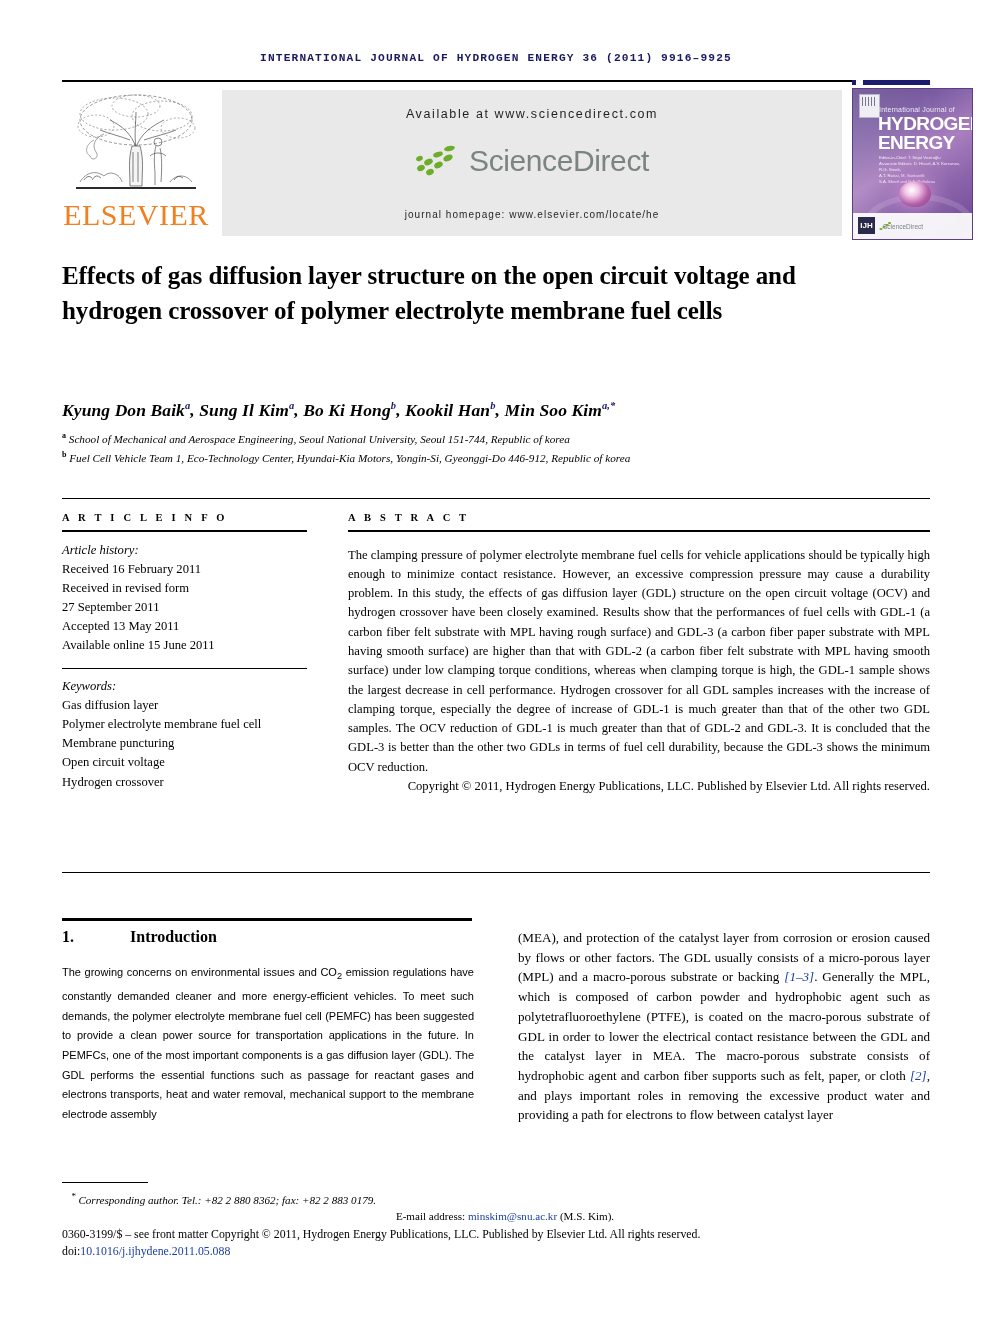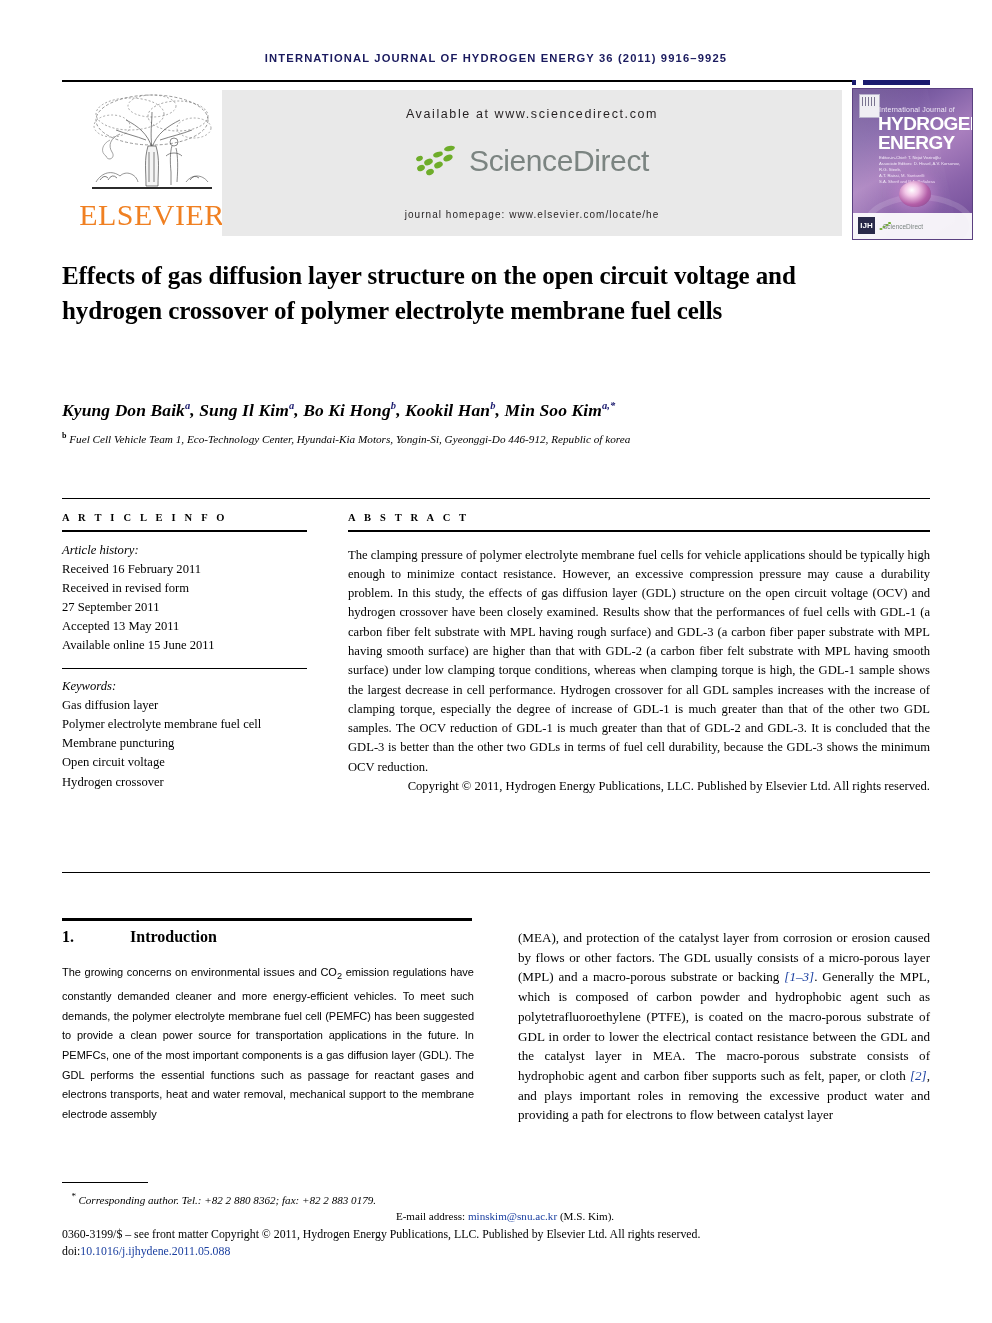--- a/index.html
+++ b/index.html
@@ -22,21 +22,21 @@
     height: 1323px;
   }
 
   
   .runhead {
     position: absolute;
     left: 62px; top: 52px;
     width: 868px;
     text-align: center;
     color: #1a1a5e;
-    font-family: Liberation Sans, sans-serif;
+    font-family: Liberation Mono, monospace;
     font-weight: bold;
     font-size: 11.2px;
     letter-spacing: 1.15px;
   }
 
   .rule-top {
     position: absolute;
     left: 62px; top: 80px;
     width: 790px;
     height: 2px;
@@ -59,21 +59,21 @@
 
   
   .masthead {
     position: absolute;
     left: 62px; top: 88px;
     width: 868px;
     height: 148px;
   }
   .elsevier-logo {
     position: absolute;
-    left: 16px; top: 2px;
+    left: 0; top: 2px;
     width: 148px;
     height: 146px;
   }
   .tree-box {
     position: absolute;
     left: 8px; top: 0;
     width: 132px;
     height: 104px;
     overflow: hidden;
   }
@@ -515,20 +515,21 @@
           <ellipse cx="10.5" cy="2" rx="1.6" ry="1" fill="#6ead2a"></ellipse>
         </svg>
         <div class="cover-foot-sd">ScienceDirect</div>
       </div>
     </div>
   </div>
 
   <div class="title">Effects of gas diffusion layer structure on the open circuit voltage and hydrogen crossover of polymer electrolyte membrane fuel cells</div>
   <div class="authors">Kyung Don Baik<sup>a</sup>, Sung Il Kim<sup>a</sup>, Bo Ki Hong<sup>b</sup>, Kookil Han<sup>b</sup>, Min Soo Kim<sup>a,*</sup></div>
   <div class="affil">
+    <div><sup>a</sup> <span>School of Mechanical and Aerospace Engineering, Seoul National University, Seoul 151-744, Republic of korea</span></div>
     <div><sup>b</sup> <span>Fuel Cell Vehicle Team 1, Eco-Technology Center, Hyundai-Kia Motors, Yongin-Si, Gyeonggi-Do 446-912, Republic of korea</span></div>
   </div>
 
   <div class="hr-main"></div>
 
   <div class="col-info">
     <div class="sec-label">A R T I C L E    I N F O</div>
     <div class="thin-rule"></div>
     <div class="info-block">
       <div class="it">Article history:</div>

